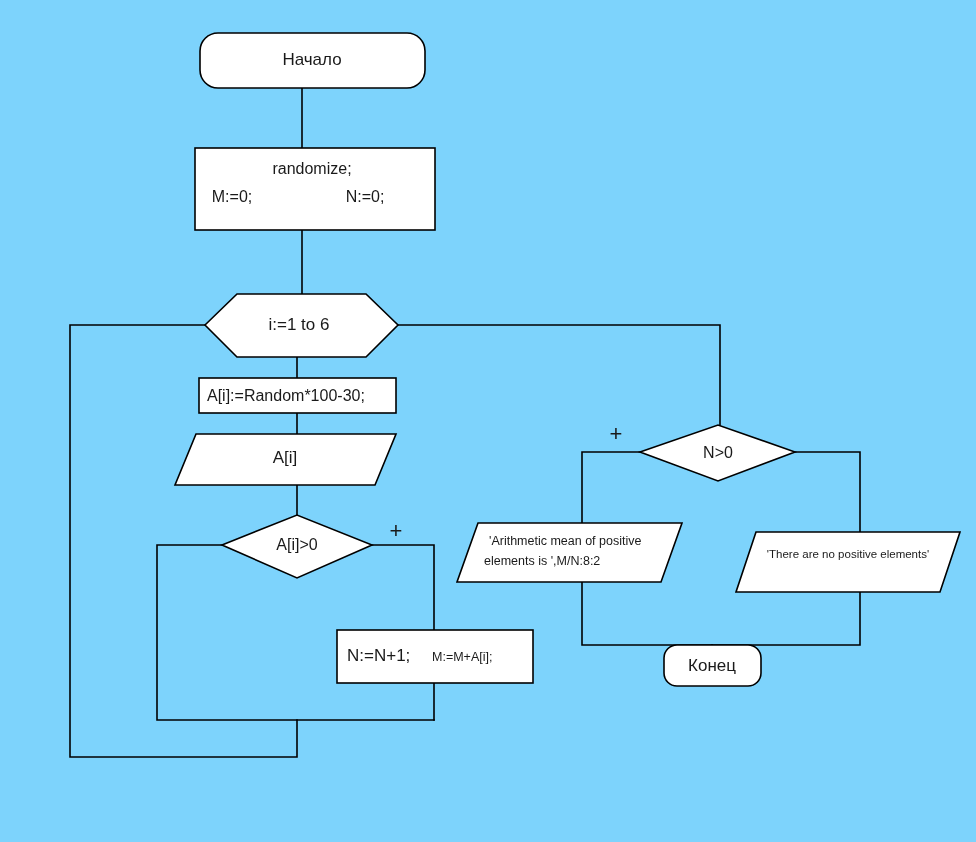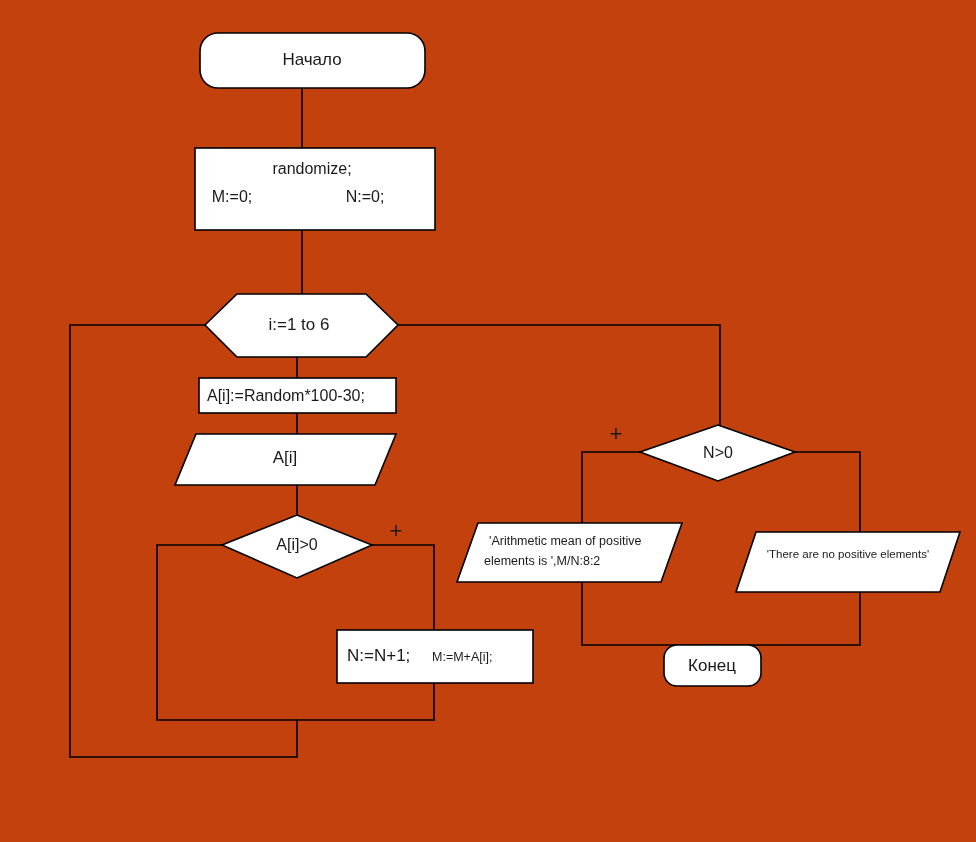--- a/index.html
+++ b/index.html
@@ -7,21 +7,21 @@
     padding: 0;
     background: #ffffff;
   }
   body {
     font-family: "Liberation Sans", sans-serif;
   }
   #canvas {
     position: relative;
     width: 976px;
     height: 842px;
-    background: #c2410c;
+    background: #7dd3fc;
     overflow: hidden;
   }
   svg.flow {
     position: absolute;
     left: 0;
     top: 0;
     width: 976px;
     height: 842px;
   }
   .shape {

